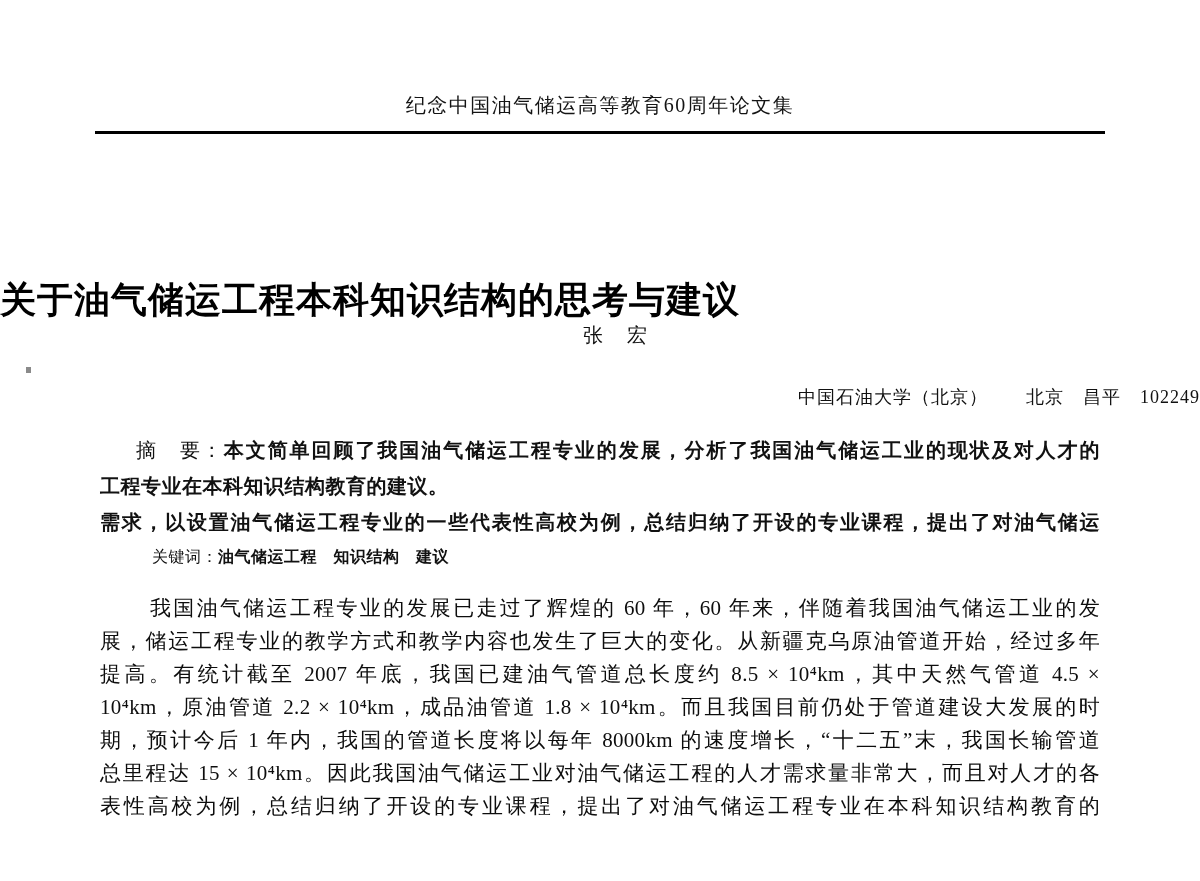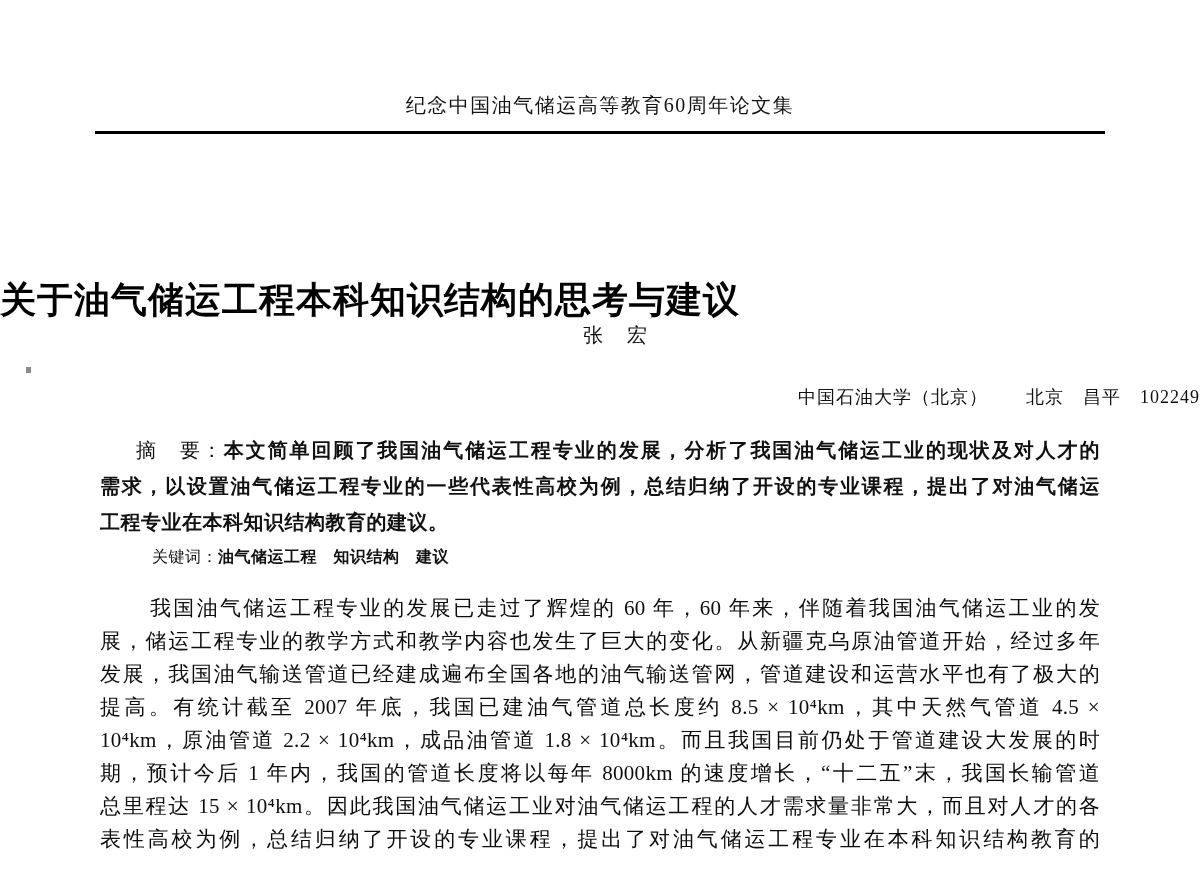--- a/index.html
+++ b/index.html
@@ -135,32 +135,31 @@
   <h1 class="paper-title">关于油气储运工程本科知识结构的思考与建议</h1>
 
   <div class="paper-author">张　宏</div>
 
   <div class="paper-affiliation">中国石油大学（北京）　　北京　昌平　102249</div>
 
   <div class="abstract-block">
     <div class="para-line justify-full abstract-indent">
       <span class="bold">摘　要：</span><span>本文简单回顾了我国油气储运工程专业的发展，分析了我国油气储运工业的现状及对人才的</span>
     </div>
+    <div class="para-line">工程专业在本科知识结构教育的建议。</div>
     <div class="para-line justify-full">需求，以设置油气储运工程专业的一些代表性高校为例，总结归纳了开设的专业课程，提出了对油气储运</div>
-    <div class="para-line">工程专业在本科知识结构教育的建议。</div>
   </div>
 
   <div class="keywords-line">
     <span class="bold">关键词：</span><span>油气储运工程　知识结构　建议</span>
   </div>
 
   <div class="body-block">
       <div class="para-line justify-full indent">我国油气储运工程专业的发展已走过了辉煌的 60 年，60 年来，伴随着我国油气储运工业的发</div>
       <div class="para-line justify-full">展，储运工程专业的教学方式和教学内容也发生了巨大的变化。从新疆克乌原油管道开始，经过多年</div>
-      <div class="para-line justify-full">发展，我国油气输送管道已经建成遍布全国各地的油气输送管网，管道建设和运营水平也有了极大的</div>
       <div class="para-line justify-full">提高。有统计截至 2007 年底，我国已建油气管道总长度约 8.5 × 10⁴km，其中天然气管道 4.5 ×</div>
       <div class="para-line justify-full">10⁴km，原油管道 2.2 × 10⁴km，成品油管道 1.8 × 10⁴km。而且我国目前仍处于管道建设大发展的时</div>
       <div class="para-line justify-full">期，预计今后 1 年内，我国的管道长度将以每年 8000km 的速度增长，“十二五”末，我国长输管道</div>
       <div class="para-line justify-full">总里程达 15 × 10⁴km。因此我国油气储运工业对油气储运工程的人才需求量非常大，而且对人才的各</div>
       <div class="para-line justify-full">表性高校为例，总结归纳了开设的专业课程，提出了对油气储运工程专业在本科知识结构教育的</div>
     </div>
 
 </div>
 
 </body></html>

